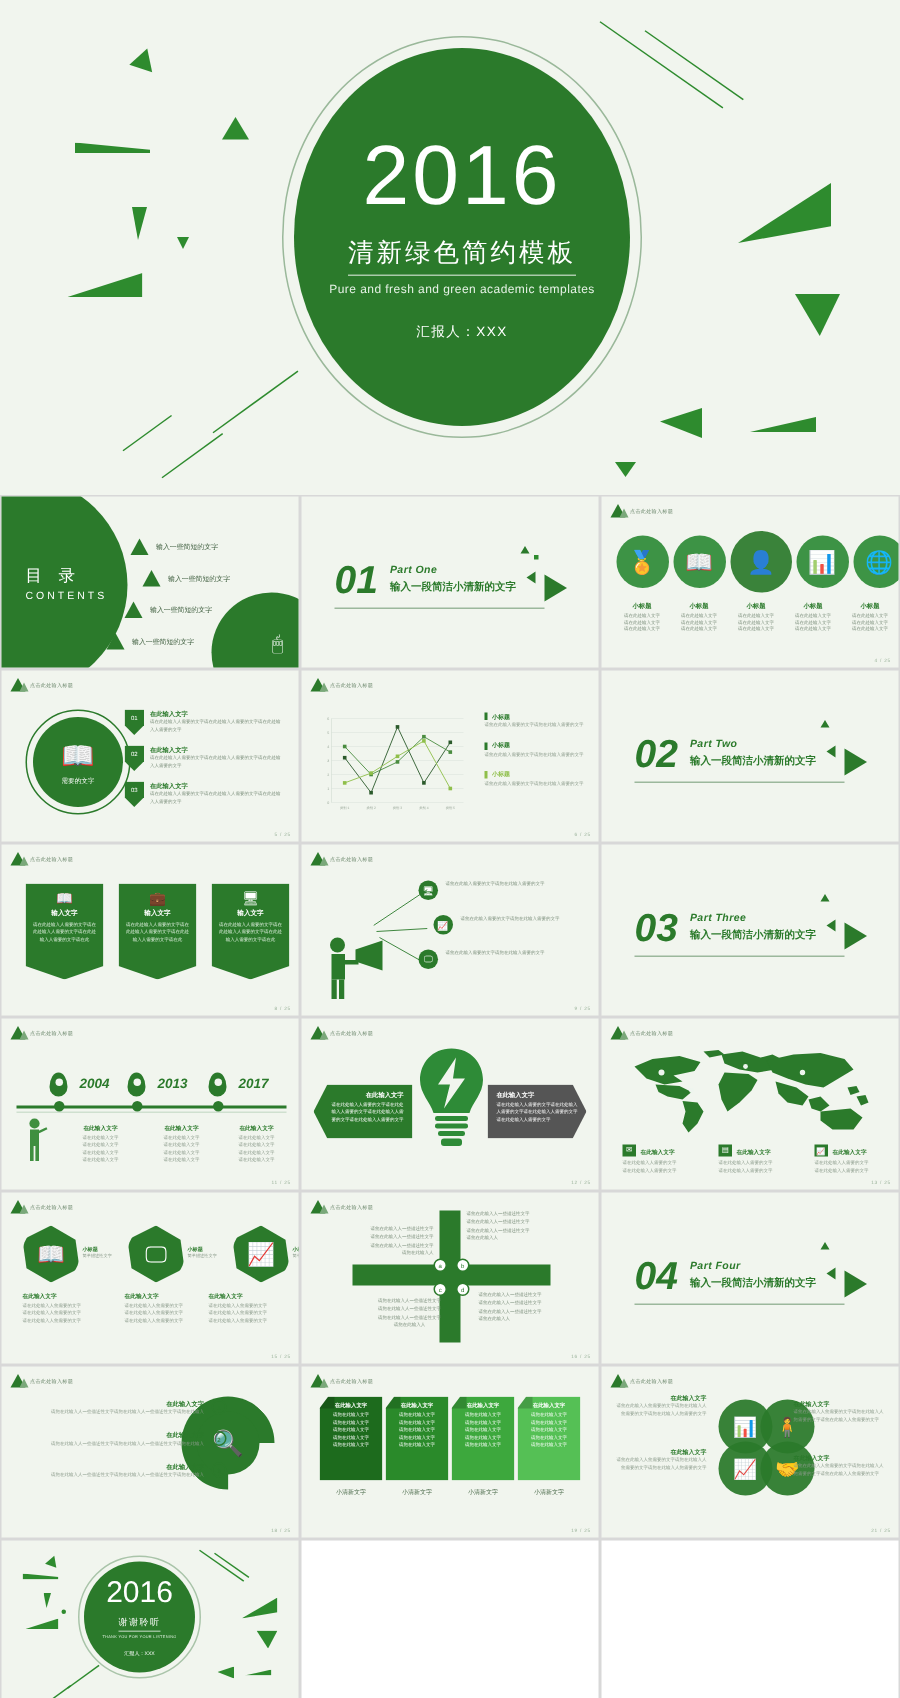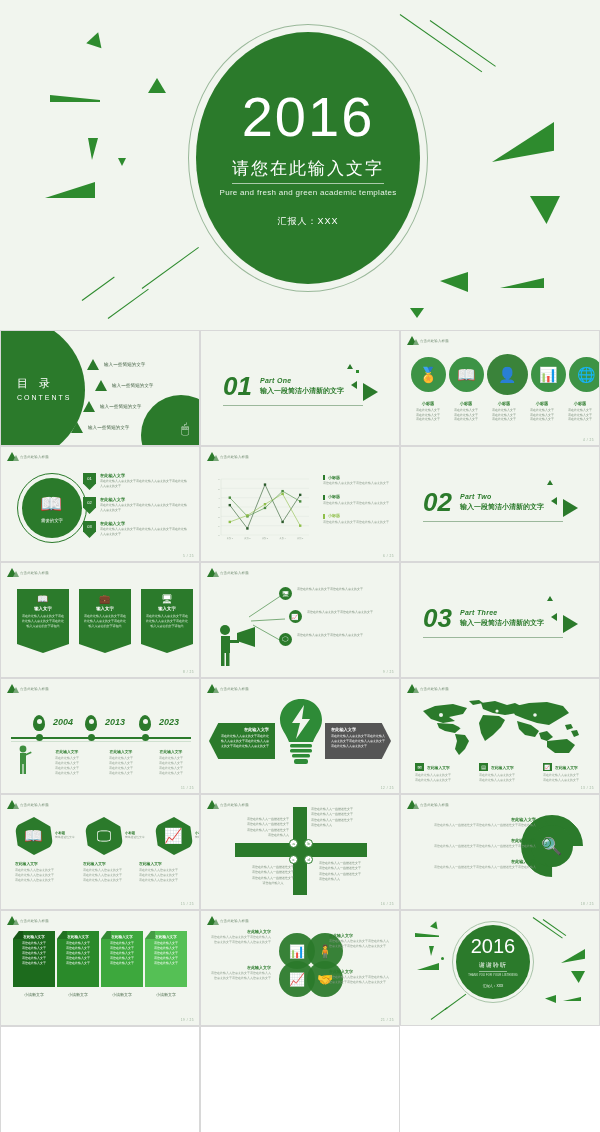--- a/index.html
+++ b/index.html
@@ -230,21 +230,21 @@
     <div class="shard" style="left:410px;top:308px;width:14px;height:10px;clip-path:polygon(0 0,100% 0,50% 100%)"></div>
     <div class="line" style="left:400px;top:14px;width:100px;transform:rotate(35deg)"></div>
     <div class="line" style="left:430px;top:20px;width:80px;transform:rotate(35deg)"></div>
     <div class="line" style="left:142px;top:288px;width:70px;transform:rotate(-36deg)"></div>
     <div class="line" style="left:108px;top:318px;width:50px;transform:rotate(-36deg)"></div>
     <div class="line" style="left:82px;top:300px;width:40px;transform:rotate(-36deg)"></div>
 
     <div class="hero-ring"></div>
     <div class="hero-circle">
       <div class="hero-year">2016</div>
-      <div class="hero-cn">请您在此输入文字</div>
+      <div class="hero-cn">清新绿色简约模板</div>
       <div class="hero-en">Pure and fresh and green academic templates</div>
       <div class="hero-by">汇报人：XXX</div>
     </div>
   </div>
 
   <div class="grid">
 
     <div class="slide thumb">
       <div class="toc-blob"></div>
       <div class="toc-blob2"></div>
@@ -546,21 +546,21 @@
           </span>
         <span class="hdr-txt">点击此处输入标题</span>
       </div>
       <div class="tl-line"></div>
       <div class="tl-line2"></div>
       <div class="tl-pin" style="left:32px"></div>
       <div class="tl-pin" style="left:84px"></div>
       <div class="tl-pin" style="left:138px"></div>
       <div class="tl-year" style="left:52px">2004</div>
       <div class="tl-year" style="left:104px">2013</div>
-      <div class="tl-year" style="left:158px">2023</div>
+      <div class="tl-year" style="left:158px">2017</div>
       <div class="tl-node" style="left:35px"></div>
       <div class="tl-node" style="left:87px"></div>
       <div class="tl-node" style="left:141px"></div>
       <svg class="tl-man" width="18" height="30" viewBox="0 0 18 30" style="position:absolute;left:14px;top:66px">
         <circle cx="8" cy="4" r="3.4" fill="#3f8f3f"></circle>
         <rect x="5" y="8" width="6" height="11" fill="#3f8f3f"></rect>
         <rect x="5" y="19" width="2.4" height="10" fill="#3f8f3f"></rect>
         <rect x="8.6" y="19" width="2.4" height="10" fill="#3f8f3f"></rect>
         <rect x="10.5" y="9" width="6" height="1.6" fill="#3f8f3f" transform="rotate(-25 10.5 9)"></rect>
       </svg>
@@ -752,20 +752,33 @@
 请您在此输入人一些描述性文字
 请您在此输入人一些描述性文字
 请您在此输入人</div>
       <div class="cx-txt" style="left:118px;top:66px;white-space:pre-line">请您在此输入人一些描述性文字
 请您在此输入人一些描述性文字
 请您在此输入人一些描述性文字
 请您在此输入人</div>
       <div class="pg">16 / 25</div>
     </div>
 
+    <div class="slide thumb">
+      <div class="sec-wrap">
+        <div class="sec-num">04</div>
+        <div class="sec-txts">
+          <div class="sec-en">Part Four</div>
+          <div class="sec-cn">输入一段简洁小清新的文字</div>
+        </div>
+      </div>
+      <div class="sec-rule"></div>
+      <div class="tri" style="left:162px;top:52px;border-top:9px solid transparent;border-bottom:9px solid transparent;border-left:15px solid #2b7a2b"></div>
+      <div class="tri" style="left:150px;top:50px;border-top:4px solid transparent;border-bottom:4px solid transparent;border-right:6px solid #2b7a2b"></div>
+      <div class="tri" style="left:146px;top:33px;border-left:3px solid transparent;border-right:3px solid transparent;border-bottom:5px solid #2b7a2b"></div>
+    </div>
 
     <div class="slide thumb">
       <div class="hdr">
         <span class="hdr-logo">
             <i class="t1"></i>
             <i class="t2"></i>
           </span>
         <span class="hdr-txt">点击此处输入标题</span>
       </div>
       <div class="dn"></div>

